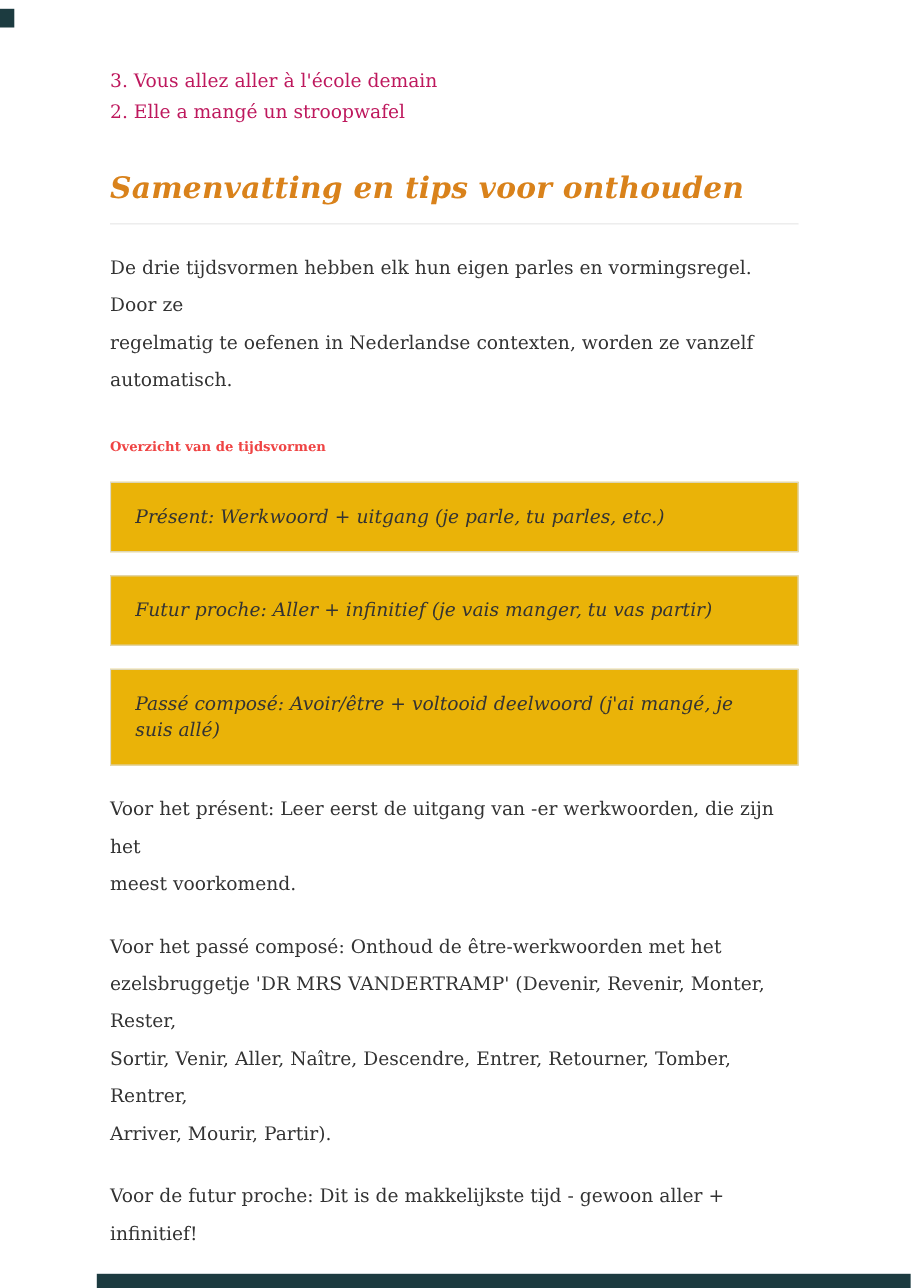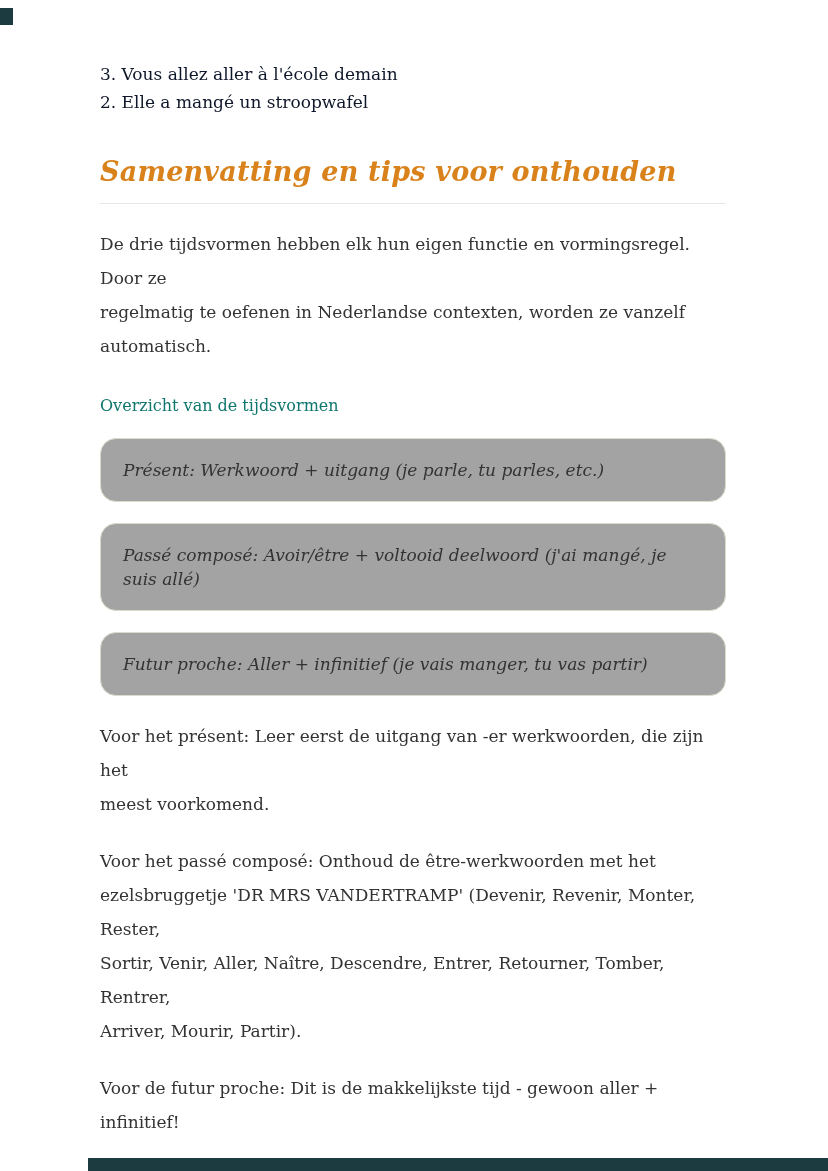--- a/index.html
+++ b/index.html
@@ -15,21 +15,21 @@
   .page {
     box-sizing: border-box;
     width: 828px;
     height: 1171px;
     padding: 60px 102px 0 100px;
   }
   .practice-list { margin: 0; }
   .practice-list .list-line {
     font-size: 17px;
     line-height: 28px;
-    color: #0f172a;
+    color: #be185d;
   }
   h2.section-heading {
     margin: 40px 0 0 0;
     font-size: 27px;
     line-height: 32px;
     font-weight: 700;
     color: #d9821b;
     letter-spacing: 0.2px;
     font-style: italic;
   }
@@ -40,32 +40,32 @@
   }
   p.body-text {
     margin: 23px 0 0 0;
     font-size: 17px;
     line-height: 34px;
     white-space: pre-line;
     color: #333333;
   }
   h3.sub-heading {
     margin: 32px 0 0 0;
-    font-size: 16px;
+    font-size: 12px;
     line-height: 22px;
-    font-weight: 400;
-    color: #0f766e;
+    font-weight: 700;
+    color: #ef4444;
   }
   .formula-box {
     box-sizing: border-box;
     width: 626px;
     margin-top: 21px;
-    background: #a3a3a3;
+    background: #eab308;
     border: 1px solid #dcdacb;
-    border-radius: 16px;
+    border-radius: 0;
     padding: 19px 22px;
   }
   .formula-box .formula-text {
     font-style: italic;
     font-size: 17px;
     line-height: 24px;
     color: #333333;
   }
   .box-stack { margin-top: 1px; }
   .edge-mark-top-left {
@@ -89,35 +89,35 @@
 <div class="page">
 
   <div class="practice-list">
     <div class="list-line">3. Vous allez aller à l'école demain</div>
     <div class="list-line">2. Elle a mangé un stroopwafel</div>
   </div>
 
   <h2 class="section-heading">Samenvatting en tips voor onthouden</h2>
   <hr class="heading-rule">
 
-  <p class="body-text">De drie tijdsvormen hebben elk hun eigen functie en vormingsregel. Door ze
+  <p class="body-text">De drie tijdsvormen hebben elk hun eigen parles en vormingsregel. Door ze
 regelmatig te oefenen in Nederlandse contexten, worden ze vanzelf
 automatisch.</p>
 
   <h3 class="sub-heading">Overzicht van de tijdsvormen</h3>
 
   <div class="box-stack">
     <div class="formula-box">
       <span class="formula-text">Présent: Werkwoord + uitgang (je parle, tu parles, etc.)</span>
     </div>
     <div class="formula-box">
-      <span class="formula-text">Passé composé: Avoir/être + voltooid deelwoord (j'ai mangé, je suis allé)</span>
+      <span class="formula-text">Futur proche: Aller + infinitief (je vais manger, tu vas partir)</span>
     </div>
     <div class="formula-box">
-      <span class="formula-text">Futur proche: Aller + infinitief (je vais manger, tu vas partir)</span>
+      <span class="formula-text">Passé composé: Avoir/être + voltooid deelwoord (j'ai mangé, je suis allé)</span>
     </div>
   </div>
 
 
   <p class="body-text">Voor het présent: Leer eerst de uitgang van -er werkwoorden, die zijn het
 meest voorkomend.</p>
   <p class="body-text">Voor het passé composé: Onthoud de être-werkwoorden met het
 ezelsbruggetje 'DR MRS VANDERTRAMP' (Devenir, Revenir, Monter, Rester,
 Sortir, Venir, Aller, Naître, Descendre, Entrer, Retourner, Tomber, Rentrer,
 Arriver, Mourir, Partir).</p>

